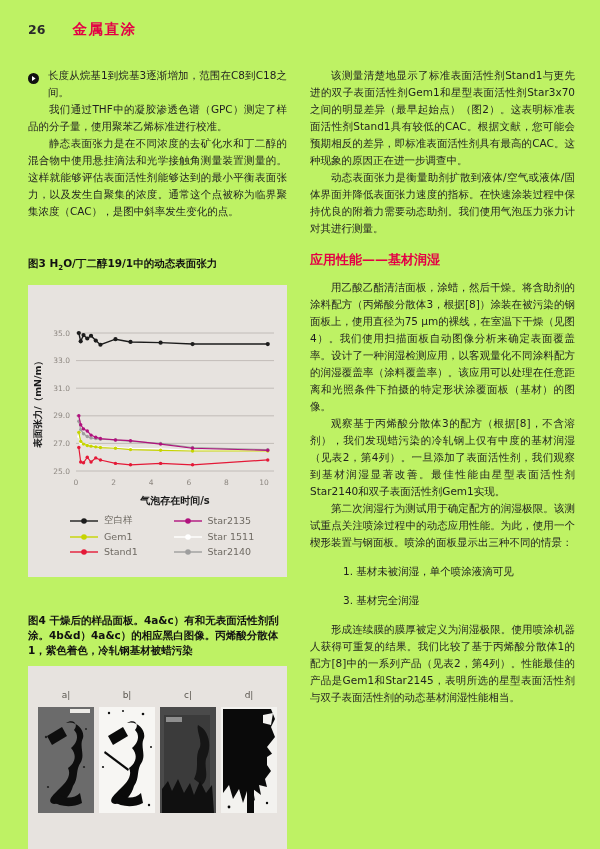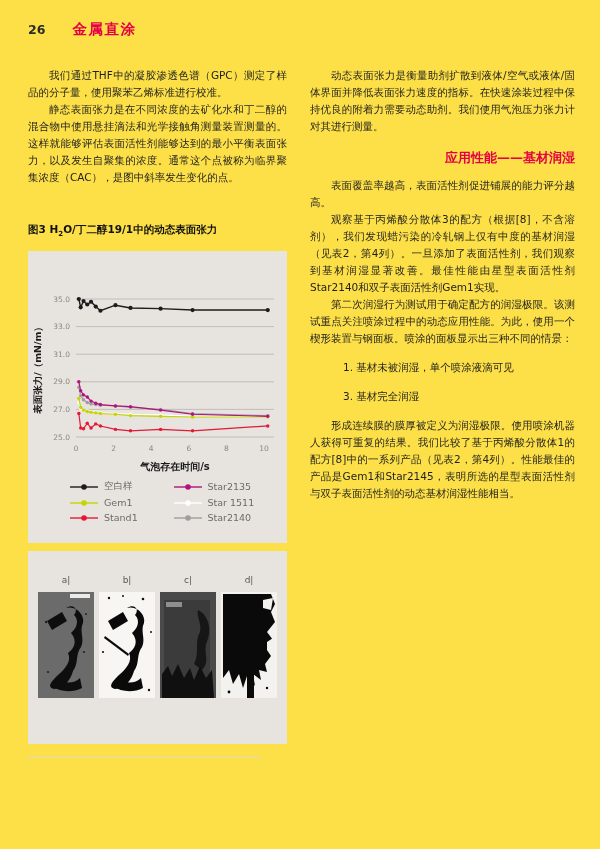--- a/index.html
+++ b/index.html
@@ -1,16 +1,16 @@
 <!DOCTYPE html>
 <html><head>
 <meta charset="utf-8">
 <style>
   html,body{margin:0;padding:0;background:#fff;}
-  .page{width:600px;height:849px;overflow:hidden;position:relative;background:#fde047;
+  .page{width:600px;height:849px;overflow:hidden;position:relative;background:#bef264;
         font-family:"DejaVu Sans","Liberation Sans",sans-serif;color:#1f1f1f;
         box-sizing:border-box;padding:20px 27px 0 28px;}
   .header{display:flex;align-items:baseline;gap:27px;margin-bottom:28px;}
   .page-num{font-size:12.5px;font-weight:bold;color:#2b2b2b;}
   .section-title{font-size:14.5px;font-weight:bold;color:#e40045;letter-spacing:1.5px;}
   .columns{display:grid;grid-template-columns:259px 265px;column-gap:23px;}
   .col{min-width:0;}
   p.body-p{margin:0;font-size:10.5px;line-height:17px;text-align:justify;text-indent:2em;}
   p.noindent{text-indent:0;}
   .bullet-row{display:flex;gap:9px;align-items:flex-start;}
@@ -21,37 +21,46 @@
   .chart-box{background:#e7e3df;margin-top:9px;width:259px;}
   #chart-svg{display:block;}
   #chart-legend{display:grid;grid-template-columns:1fr 1fr;row-gap:4px;padding:2px 10px 20px 42px;}
   .legend-item{display:flex;align-items:center;gap:6px;font-size:9.5px;color:#6f6a63;text-align:center;}
   .img-box{background:#e7e3df;margin-top:8px;width:259px;box-sizing:border-box;padding:24px 10px 0 10px;height:193px;}
   .panel-row{display:flex;gap:5px;justify-content:center;}
   .panel{display:flex;flex-direction:column;align-items:center;}
   .panel-label{font-size:9px;color:#5a564f;margin-bottom:7px;}
   .footer-wrap{margin-top:13px;}
   .footer-divider{border:0;border-top:1px solid #ddd9d4;width:232px;margin:0;}
-  .r-heading{color:#e40045;font-weight:bold;font-size:13px;line-height:16px;margin:15px 0 11px;text-align:right;}
+  .r-heading{color:#e40045;font-weight:bold;font-size:13px;line-height:16px;margin:15px 0 11px;}
   .list-item{margin:12px;font-size:10.5px;line-height:17px;text-indent:2em;text-align:left;}
 </style>
 </head>
 <body>
 
 <div class="page">
 
   <div class="header">
     <span class="page-num">26</span>
     <span class="section-title">金属直涂</span>
   </div>
 
   <div class="columns">
 
     <div class="col">
 
+      <div class="bullet-row">
+        <span class="bullet-icon">
+          <svg width="11" height="11" viewBox="0 0 11 11">
+              <circle cx="5.5" cy="5.5" r="5.5" fill="#111"></circle>
+              <path d="M4 3 L7.6 5.5 L4 8 Z" fill="#fff"></path>
+            </svg>
+        </span>
+        <p class="body-p noindent">长度从烷基1到烷基3逐渐增加，范围在C8到C18之间。</p>
+      </div>
       <p class="body-p">我们通过THF中的凝胶渗透色谱（GPC）测定了样品的分子量，使用聚苯乙烯标准进行校准。</p>
       <p class="body-p">静态表面张力是在不同浓度的去矿化水和丁二醇的混合物中使用悬挂滴法和光学接触角测量装置测量的。这样就能够评估表面活性剂能够达到的最小平衡表面张力，以及发生自聚集的浓度。通常这个点被称为临界聚集浓度（CAC），是图中斜率发生变化的点。</p>
 
       <div class="fig-caption"><span>图3 H</span><sub>2</sub><span>O/丁二醇19/1中的动态表面张力</span></div>
 
       <div class="chart-box">
         <svg id="chart-svg" width="259" height="227" viewBox="0 0 259 227">
             <line x1="48" x2="246" y1="186" y2="186" stroke="#b9b3ad" stroke-width="0.8"></line>
             <text x="42" y="188.6" text-anchor="end" font-size="7.5" fill="#8d8780">25.0</text>
             <line x1="48" x2="246" y1="158.4" y2="158.4" stroke="#b9b3ad" stroke-width="0.8"></line>
@@ -190,20 +199,21 @@
             <div class="legend-item">
               <svg width="28" height="8">
                 <line x1="0" y1="4" x2="28" y2="4" stroke="#9e9e9e" stroke-width="1.4"></line>
                 <circle cx="14" cy="4" r="2.8" fill="#9e9e9e"></circle>
               </svg>
               <span>Star2140</span>
             </div>
           </div>
       </div>
 
+      <div class="fig-caption">图4 干燥后的样品面板。4a&amp;c）有和无表面活性剂刮涂。4b&amp;d）4a&amp;c）的相应黑白图像。丙烯酸分散体1，紫色着色，冷轧钢基材被蜡污染</div>
 
       <div class="img-box">
         <div class="panel-row">
           <div class="panel">
             <span class="panel-label">a|</span>
             <svg width="56" height="106" viewBox="0 0 56 106">
               <rect x="0" y="0" width="56" height="106" fill="#6b6b6b"></rect>
               <rect x="32" y="2" width="20" height="4" fill="#eceae6"></rect>
               <circle cx="8" cy="30" r="1.2" fill="#222"></circle>
                 <circle cx="46" cy="60" r="1.1" fill="#222"></circle>
@@ -255,25 +265,26 @@
         </div>
       </div>
 
       <div class="footer-wrap">
         <hr class="footer-divider">
 
       </div>
     </div>
 
     <div class="col">
+      <p class="body-p">该测量清楚地显示了标准表面活性剂Stand1与更先进的双子表面活性剂Gem1和星型表面活性剂Star3x70之间的明显差异（最早起始点）（图2）。这表明标准表面活性剂Stand1具有较低的CAC。根据文献，您可能会预期相反的差异，即标准表面活性剂具有最高的CAC。这种现象的原因正在进一步调查中。</p>
       <p class="body-p">动态表面张力是衡量助剂扩散到液体/空气或液体/固体界面并降低表面张力速度的指标。在快速涂装过程中保持优良的附着力需要动态助剂。我们使用气泡压力张力计对其进行测量。</p>
 
       <div class="r-heading">应用性能——基材润湿</div>
 
-      <p class="body-p">表面覆盖率越高，表面活性剂促进铺展的能力评分越高。</p>
+      <p class="body-p">用乙酸乙酯清洁面板，涂蜡，然后干燥。将含助剂的涂料配方（丙烯酸分散体3，根据[8]）涂装在被污染的钢面板上，使用直径为75 μm的裸线，在室温下干燥（见图4）。我们使用扫描面板自动图像分析来确定表面覆盖率。设计了一种润湿检测应用，以客观量化不同涂料配方的润湿覆盖率（涂料覆盖率）。该应用可以处理在任意距离和光照条件下拍摄的特定形状涂覆面板（基材）的图像。</p>
       <p class="body-p">观察基于丙烯酸分散体3的配方（根据[8]，不含溶剂），我们发现蜡污染的冷轧钢上仅有中度的基材润湿（见表2，第4列）。一旦添加了表面活性剂，我们观察到基材润湿显著改善。最佳性能由星型表面活性剂Star2140和双子表面活性剂Gem1实现。</p>
       <p class="body-p">第二次润湿行为测试用于确定配方的润湿极限。该测试重点关注喷涂过程中的动态应用性能。为此，使用一个楔形装置与钢面板。喷涂的面板显示出三种不同的情景：</p>
 
       <p class="list-item">1. 基材未被润湿，单个喷涂液滴可见</p>
       <p class="list-item">3. 基材完全润湿</p>
 
       <p class="body-p">形成连续膜的膜厚被定义为润湿极限。使用喷涂机器人获得可重复的结果。我们比较了基于丙烯酸分散体1的配方[8]中的一系列产品（见表2，第4列）。性能最佳的产品是Gem1和Star2145，表明所选的星型表面活性剂与双子表面活性剂的动态基材润湿性能相当。</p>
 
     </div>
   </div>

